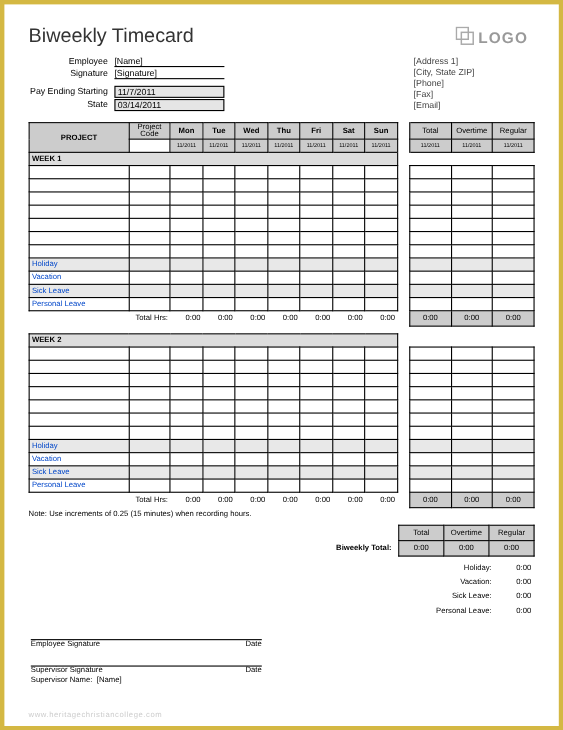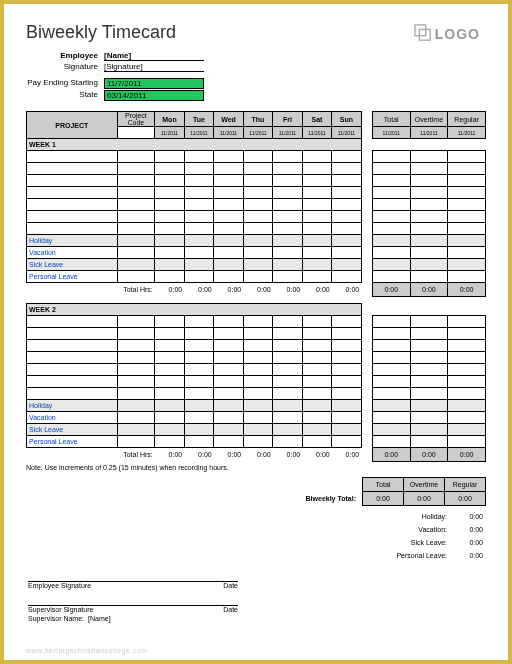--- a/index.html
+++ b/index.html
@@ -5,22 +5,22 @@
 body{margin:0;background:#fff;font-family:Arial,sans-serif;font-size:8px;color:#000}
 .outer{width:512px;height:664px;box-sizing:border-box;border:4px solid #d4b843;padding:18px 22px;position:relative}
 .title{font-size:18px;font-family:Arial,sans-serif;color:#333;margin-bottom:8px}
 .logo{position:absolute;top:20px;right:28px;display:flex;align-items:flex-end;gap:3px;color:#999}
 .logo svg{width:18px;height:18px}
 .logo .txt{font-size:14px;font-weight:bold;letter-spacing:1px}
 .hdr{display:flex;justify-content:space-between;margin-bottom:10px}
 .hdr-left{display:grid;grid-template-columns:78px 100px;row-gap:1px}
 .hdr-left .lbl{text-align:right;padding-right:6px}
 .hdr-left .val{border-bottom:1px solid #000}
-.hdr-left .valb{border:1px solid #000;padding:0 2px;background:#22c55e}
-.hdr-left .bold{font-weight:bold}
+.hdr-left .valb{border:1px solid #000;padding:0 2px;background:#e5e5e5}
+.hdr-left .bold{font-weight:normal}
 .hdr-right{width:110px}
 .hdr-right div{margin-bottom:1px;color:#444}
 table.tc{width:100%;border-collapse:collapse;margin-bottom:2px}
 table.tc th,table.tc td{border:1px solid #000;height:11px;font-size:7px;padding:0 2px;overflow:hidden}
 table.tc th{background:#ccc;text-align:center;font-weight:normal}
 table.tc th.proj{width:84px;font-weight:bold}
 table.tc th.pc{width:32px}
 table.tc th.day{width:24px;font-weight:bold}
 table.tc th.sp{width:6px;border-top:none;border-bottom:none;background:#fff}
 table.tc th.sum{width:32px}
@@ -66,20 +66,27 @@
   <div class="hdr-left">
     <div class="lbl bold">Employee</div>
     <div class="val bold">[Name]</div>
     <div class="lbl">Signature</div>
     <div class="val">[Signature]</div>
     <div style="grid-column:1/3;height:4px"></div>
     <div class="lbl">Pay Ending Starting</div>
     <div class="valb">11/7/2011</div>
     <div class="lbl">State</div>
     <div class="valb">03/14/2011</div>
+  </div>
+  <div class="hdr-right">
+    <div>[Address 1]</div>
+    <div>[City, State  ZIP]</div>
+    <div>[Phone]</div>
+    <div>[Fax]</div>
+    <div>[Email]</div>
   </div>
 </div>
 
 <table class="tc">
 <thead>
 <tr>
   <th class="proj" rowspan="2">PROJECT</th>
   <th class="pc">Project Code</th>
   <th class="day">Mon</th>
   <th class="day">Tue</th>

